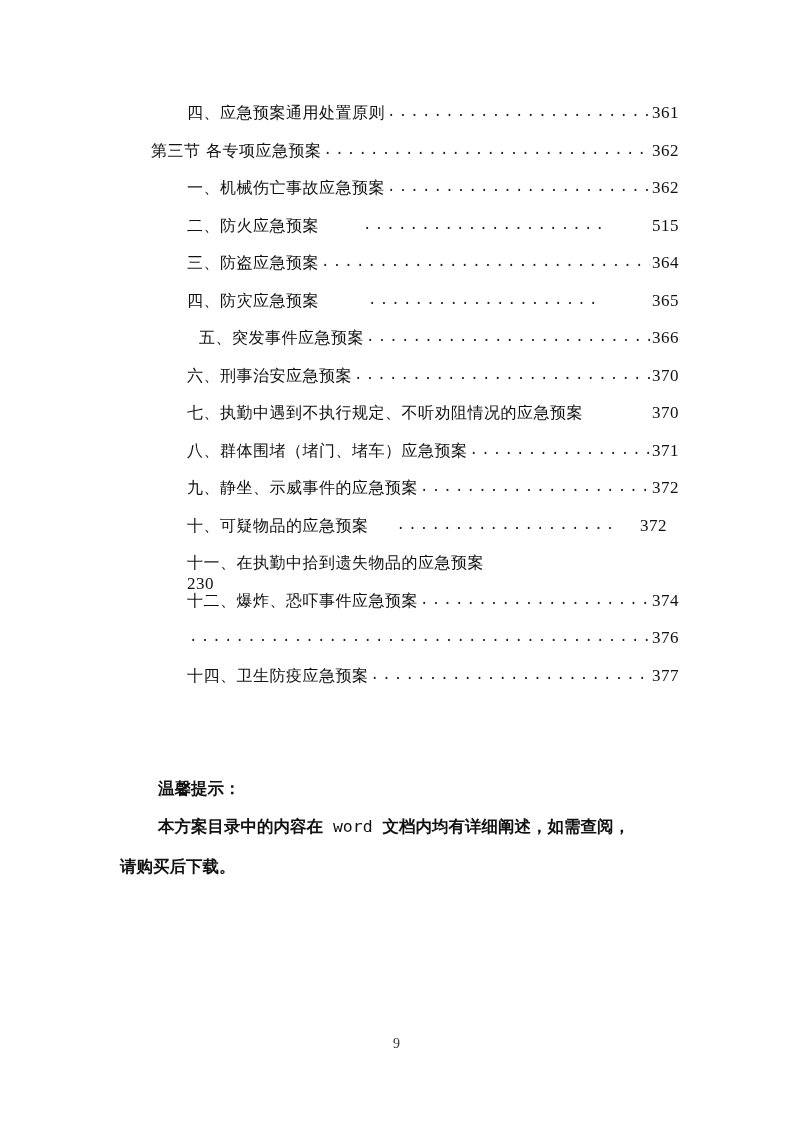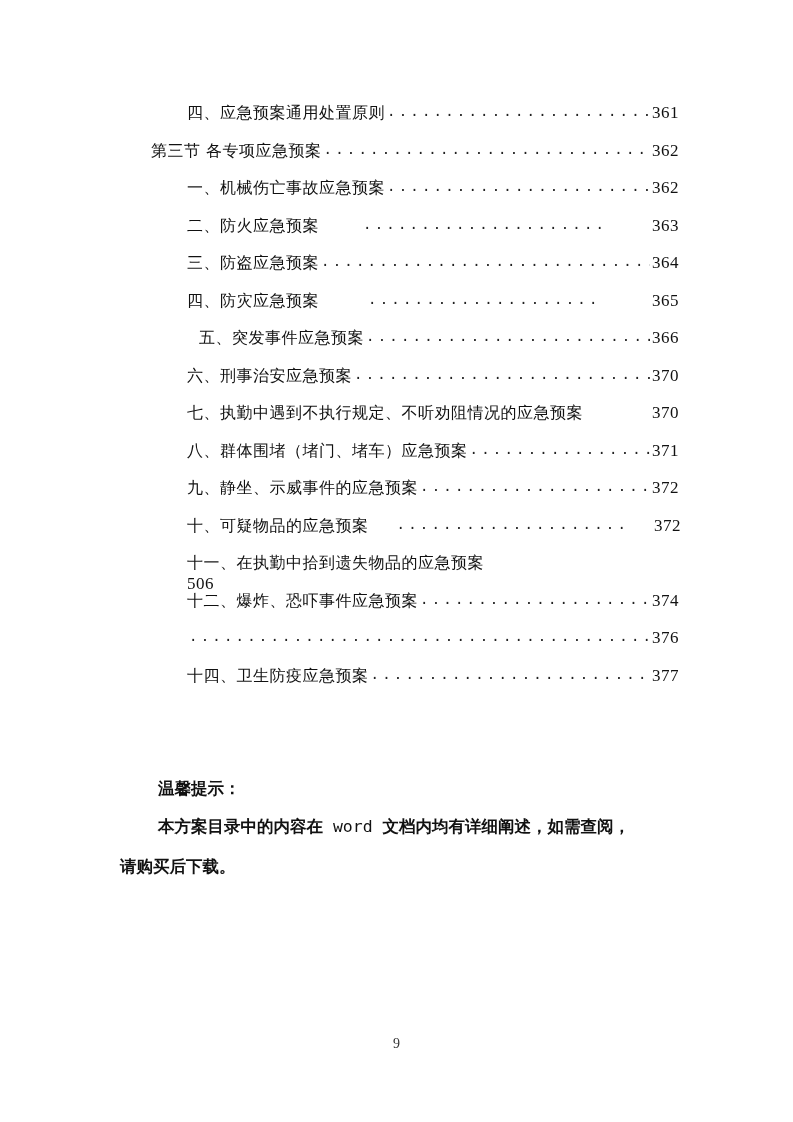--- a/index.html
+++ b/index.html
@@ -38,21 +38,21 @@
     <span class="page">362</span>
   </div>
   <div class="toc-row" style="left:187px;right:114px;top:75px;">
     <span class="label">一、机械伤亡事故应急预案</span>
     <span class="leader">................................................................................</span>
     <span class="page">362</span>
   </div>
   <div class="toc-row" style="left:187px;right:114px;top:112.5px;gap:42px;">
     <span class="label">二、防火应急预案</span>
     <span class="leader">................................................................................</span>
-    <span class="page">363</span>
+    <span class="page">515</span>
   </div>
   <div class="toc-row" style="left:187px;right:114px;top:150px;">
     <span class="label">三、防盗应急预案</span>
     <span class="leader">................................................................................</span>
     <span class="page">364</span>
   </div>
   <div class="toc-row" style="left:187px;right:114px;top:187.5px;gap:47px;">
     <span class="label">四、防灾应急预案</span>
     <span class="leader">................................................................................</span>
     <span class="page">365</span>
@@ -75,29 +75,29 @@
   <div class="toc-row" style="left:187px;right:114px;top:337.5px;">
     <span class="label">八、群体围堵（堵门、堵车）应急预案</span>
     <span class="leader">................................................................................</span>
     <span class="page">371</span>
   </div>
   <div class="toc-row" style="left:187px;right:114px;top:375px;">
     <span class="label">九、静坐、示威事件的应急预案</span>
     <span class="leader">................................................................................</span>
     <span class="page">372</span>
   </div>
-  <div class="toc-row" style="left:187px;right:112px;top:412.5px;gap:26px;">
+  <div class="toc-row" style="left:187px;right:126px;top:412.5px;gap:26px;">
     <span class="label">十、可疑物品的应急预案</span>
     <span class="leader">................................................................................</span>
     <span class="page">372</span>
   </div>
   <div class="toc-row" style="left:187px;right:114px;top:450px;flex-direction:column;">
     <span class="label">十一、在执勤中拾到遗失物品的应急预案</span>
     <span class="leader">................................................................................</span>
-    <span class="page">506</span>
+    <span class="page">230</span>
   </div>
   <div class="toc-row" style="left:187px;right:114px;top:487.5px;">
     <span class="label">十二、爆炸、恐吓事件应急预案</span>
     <span class="leader">................................................................................</span>
     <span class="page">374</span>
   </div>
   <div class="toc-row" style="left:187px;right:114px;top:525px;">
     <span class="leader">................................................................................</span>
     <span class="page">376</span>
   </div>

